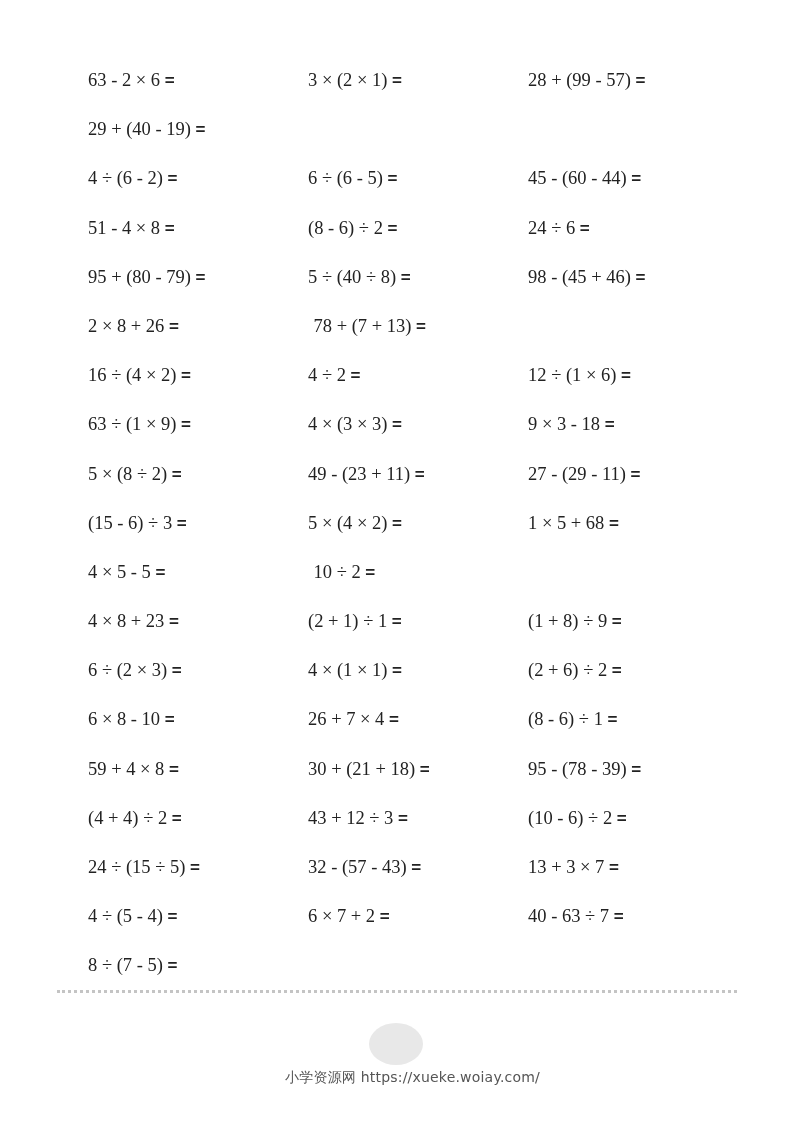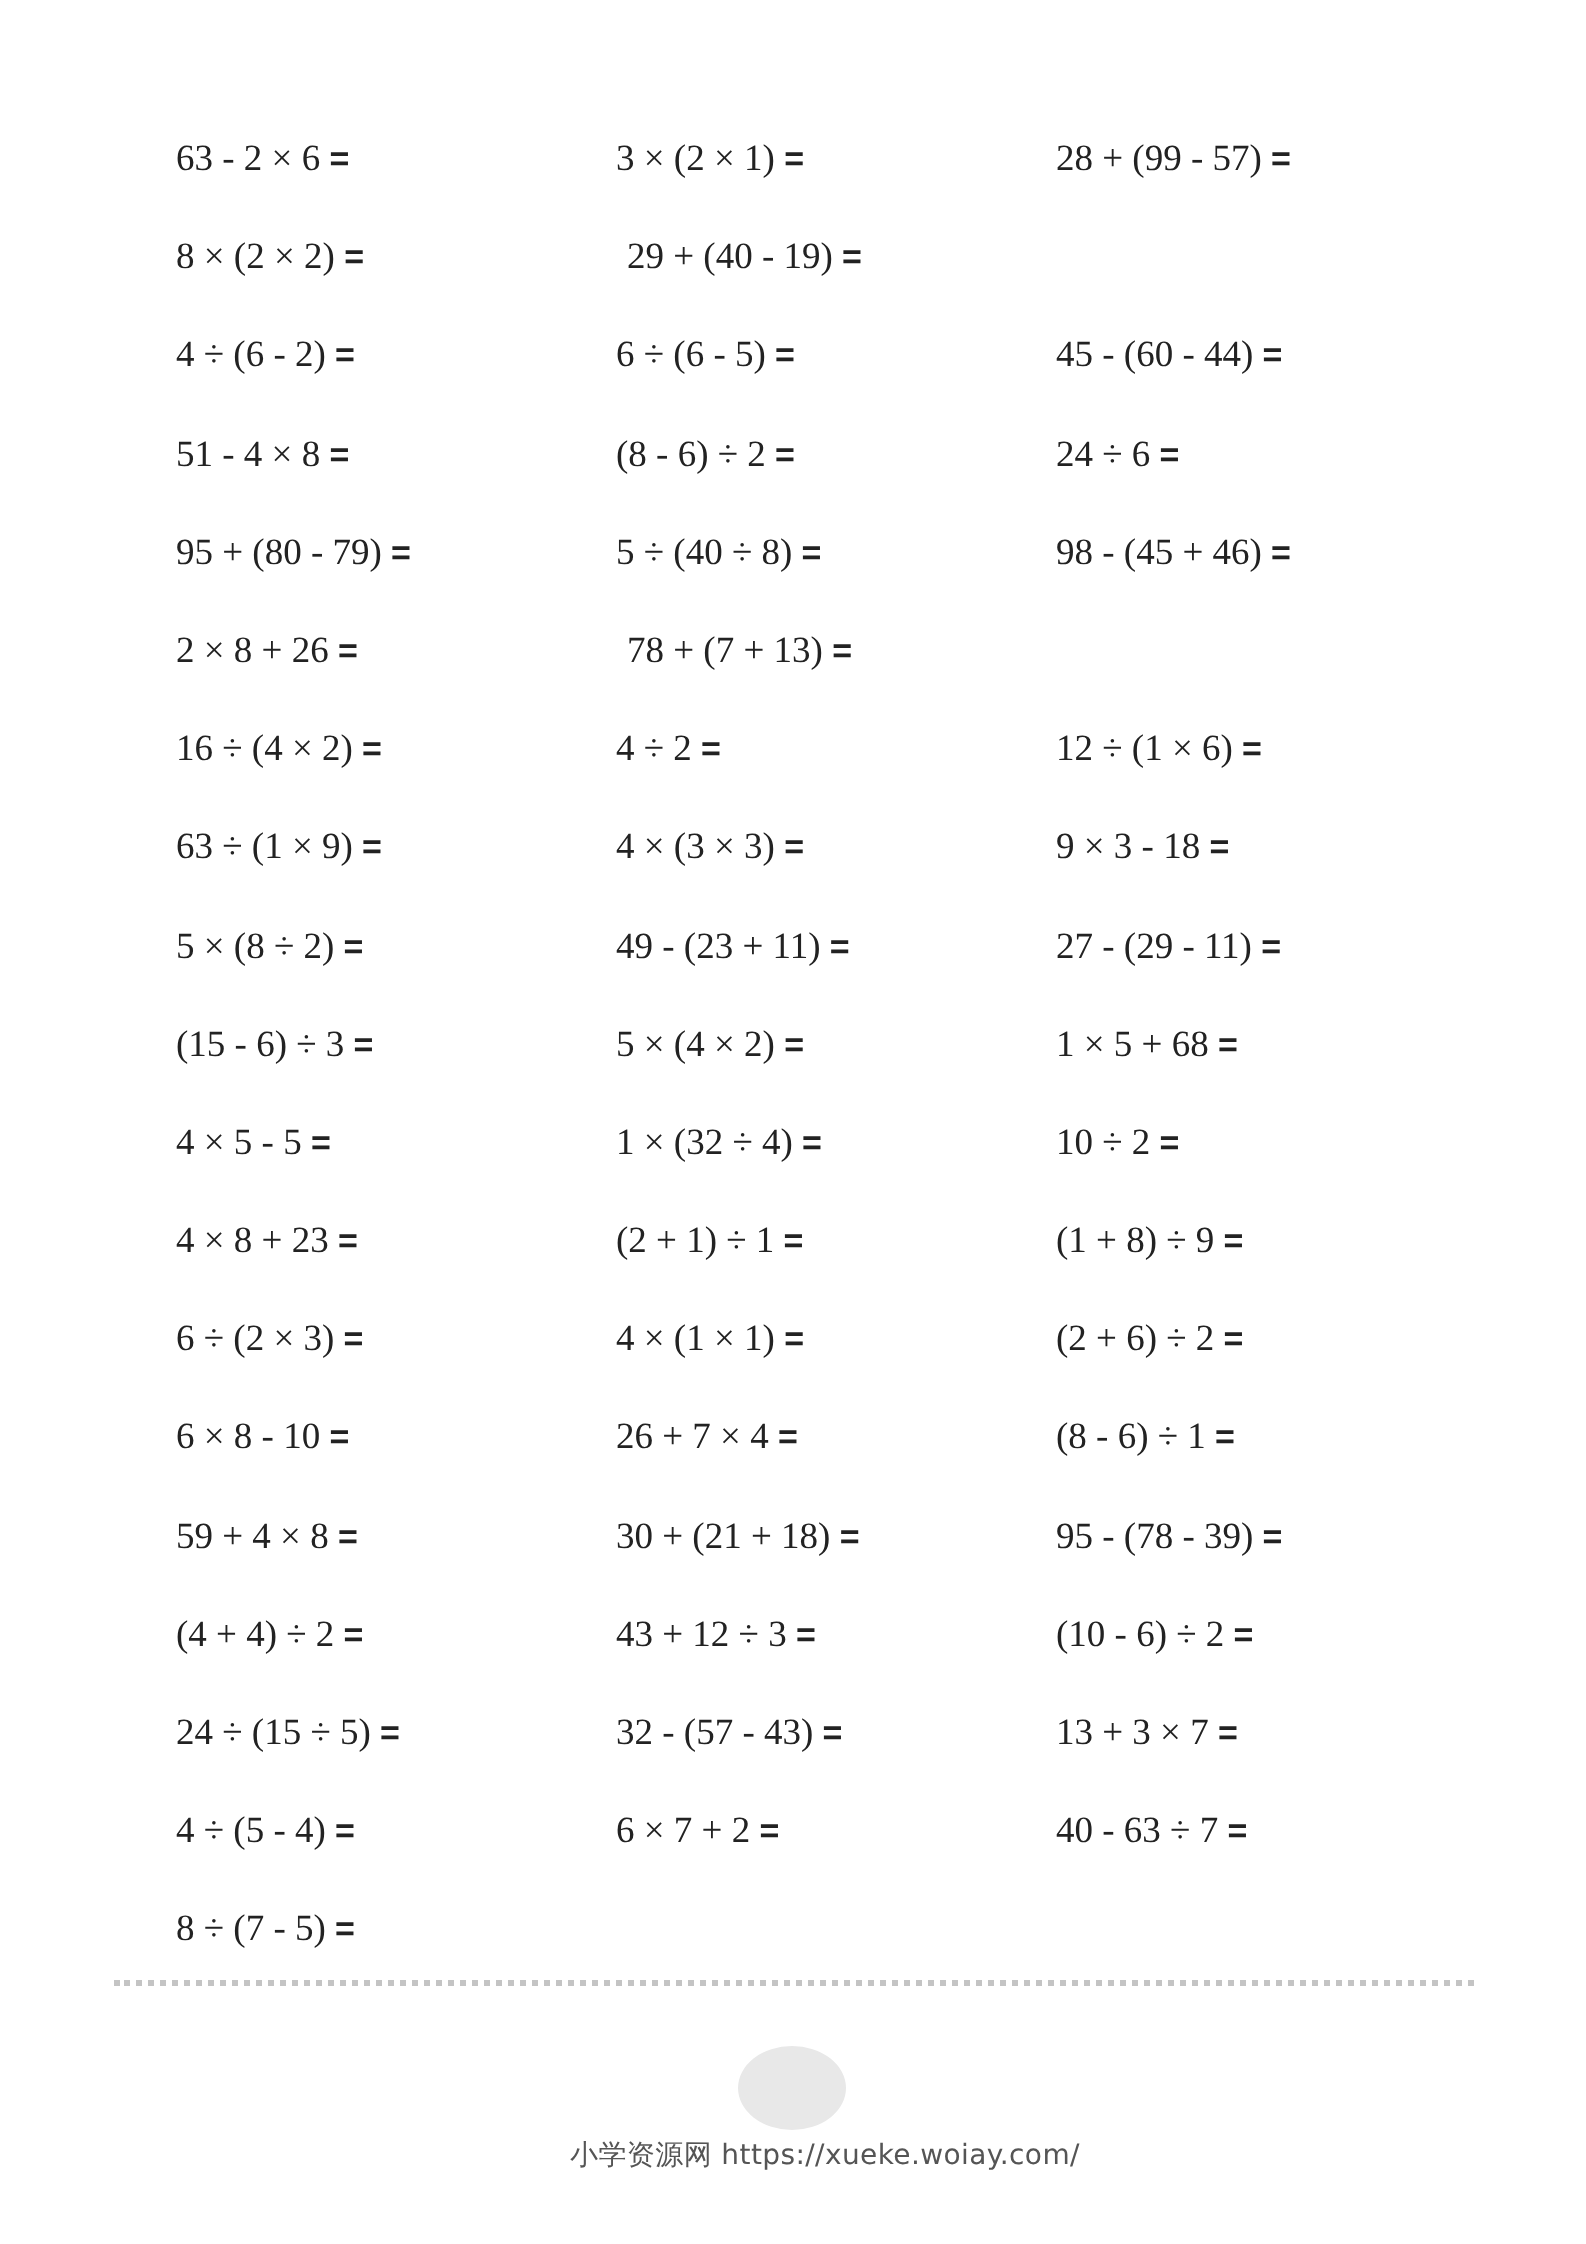--- a/index.html
+++ b/index.html
@@ -17,21 +17,20 @@
 <body>
 
 <div class="sheet">
   <div class="grid" id="grid">
       <div class="row">
         <div class="cell"><span>63 - 2 × 6</span> <span class="eq">=</span></div>
         <div class="cell"><span>3 × (2 × 1)</span> <span class="eq">=</span></div>
         <div class="cell"><span>28 + (99 - 57)</span> <span class="eq">=</span></div>
       </div>
       <div class="row">
-        <div class="cell"><span>8 × (2 × 2)</span> <span class="eq">=</span></div>
         <div class="cell"><span>29 + (40 - 19)</span> <span class="eq">=</span></div>
       </div>
       <div class="row">
         <div class="cell"><span>4 ÷ (6 - 2)</span> <span class="eq">=</span></div>
         <div class="cell"><span>6 ÷ (6 - 5)</span> <span class="eq">=</span></div>
         <div class="cell"><span>45 - (60 - 44)</span> <span class="eq">=</span></div>
       </div>
       <div class="row">
         <div class="cell"><span>51 - 4 × 8</span> <span class="eq">=</span></div>
         <div class="cell"><span>(8 - 6) ÷ 2</span> <span class="eq">=</span></div>
@@ -61,21 +60,20 @@
         <div class="cell"><span>49 - (23 + 11)</span> <span class="eq">=</span></div>
         <div class="cell"><span>27 - (29 - 11)</span> <span class="eq">=</span></div>
       </div>
       <div class="row">
         <div class="cell"><span>(15 - 6) ÷ 3</span> <span class="eq">=</span></div>
         <div class="cell"><span>5 × (4 × 2)</span> <span class="eq">=</span></div>
         <div class="cell"><span>1 × 5 + 68</span> <span class="eq">=</span></div>
       </div>
       <div class="row">
         <div class="cell"><span>4 × 5 - 5</span> <span class="eq">=</span></div>
-        <div class="cell"><span>1 × (32 ÷ 4)</span> <span class="eq">=</span></div>
         <div class="cell"><span>10 ÷ 2</span> <span class="eq">=</span></div>
       </div>
       <div class="row">
         <div class="cell"><span>4 × 8 + 23</span> <span class="eq">=</span></div>
         <div class="cell"><span>(2 + 1) ÷ 1</span> <span class="eq">=</span></div>
         <div class="cell"><span>(1 + 8) ÷ 9</span> <span class="eq">=</span></div>
       </div>
       <div class="row">
         <div class="cell"><span>6 ÷ (2 × 3)</span> <span class="eq">=</span></div>
         <div class="cell"><span>4 × (1 × 1)</span> <span class="eq">=</span></div>

